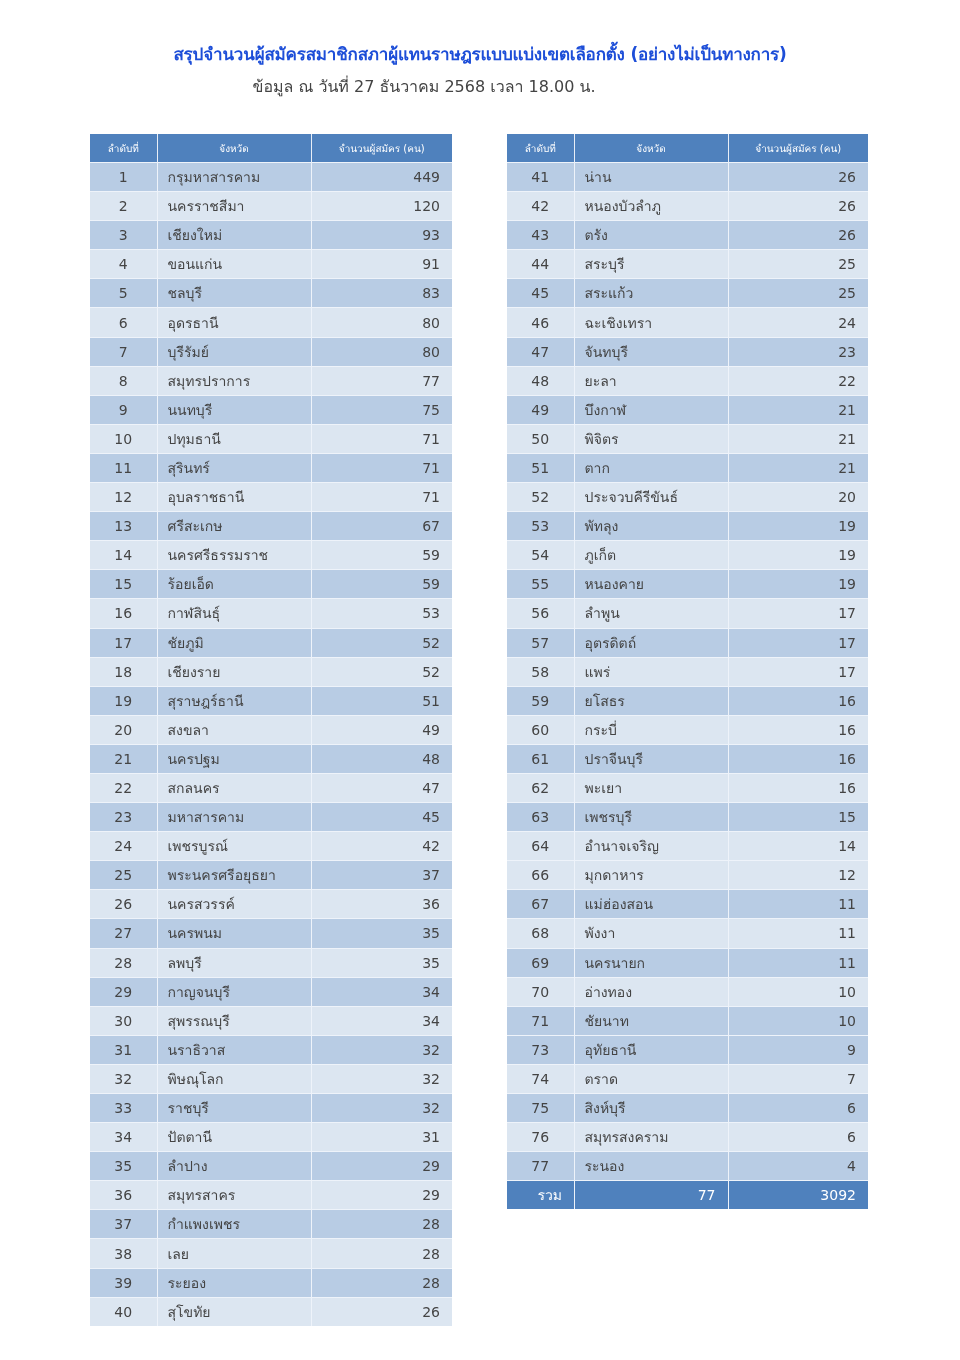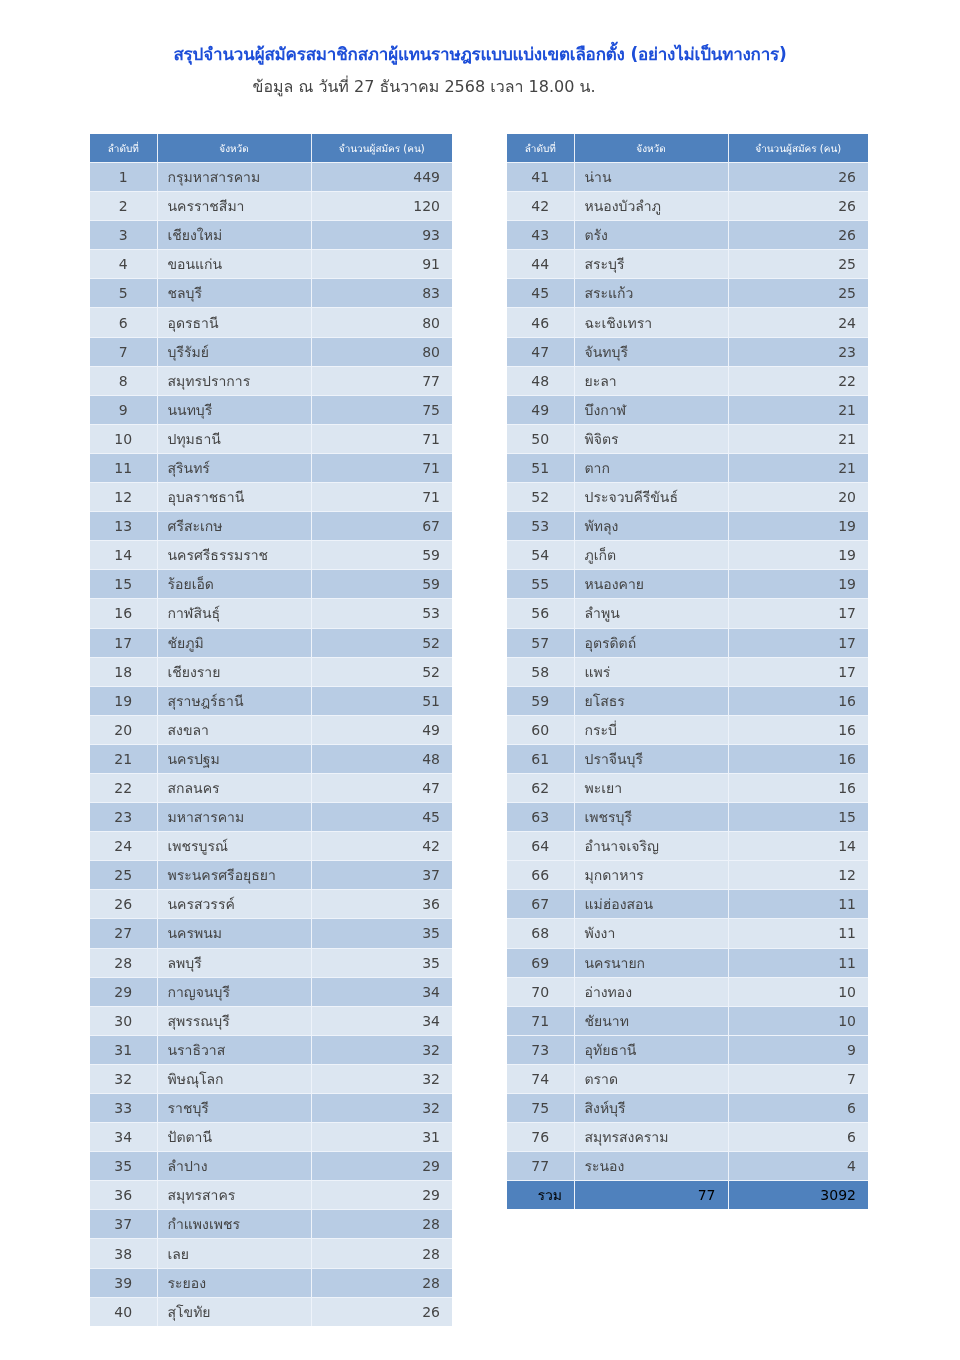--- a/index.html
+++ b/index.html
@@ -14,21 +14,21 @@
                    padding: 0; text-align: center; border-right: 1px solid #e8eef7; font-size: 10px; }
   table.cands th:last-child { border-right: none; }
   table.cands td { height: 28.1px; padding: 0; border-right: 1px solid #eef3fa;
                    border-top: 1px solid #eef3fa; color: #444; }
   table.cands td:last-child { border-right: none; }
   table.cands tr.odd td { background: #b8cce4; }
   table.cands tr.even td { background: #dce6f1; }
   td.c-no { text-align: center; }
   td.c-prov { text-align: left; padding-left: 10px !important; }
   td.c-cnt { text-align: right; padding-right: 12px !important; }
-  table.cands tr.total td { background: #4f81bd; color: #000000; height: 28px; padding-left: 19px; }
+  table.cands tr.total td { background: #4f81bd; color: #ffffff; height: 28px; padding-left: 19px; }
   #left-table { left: 90px; top: 134px; width: 362px; }
   #right-table { left: 507px; top: 134px; width: 361px; }
 </style>
 </head>
 <body>
 
 <div class="title">สรุปจำนวนผู้สมัครสมาชิกสภาผู้แทนราษฎรแบบแบ่งเขตเลือกตั้ง (อย่างไม่เป็นทางการ)</div>
 <div class="subtitle">ข้อมูล ณ วันที่ 27 ธันวาคม 2568 เวลา 18.00 น.</div>
 
 <table class="cands" id="left-table">

